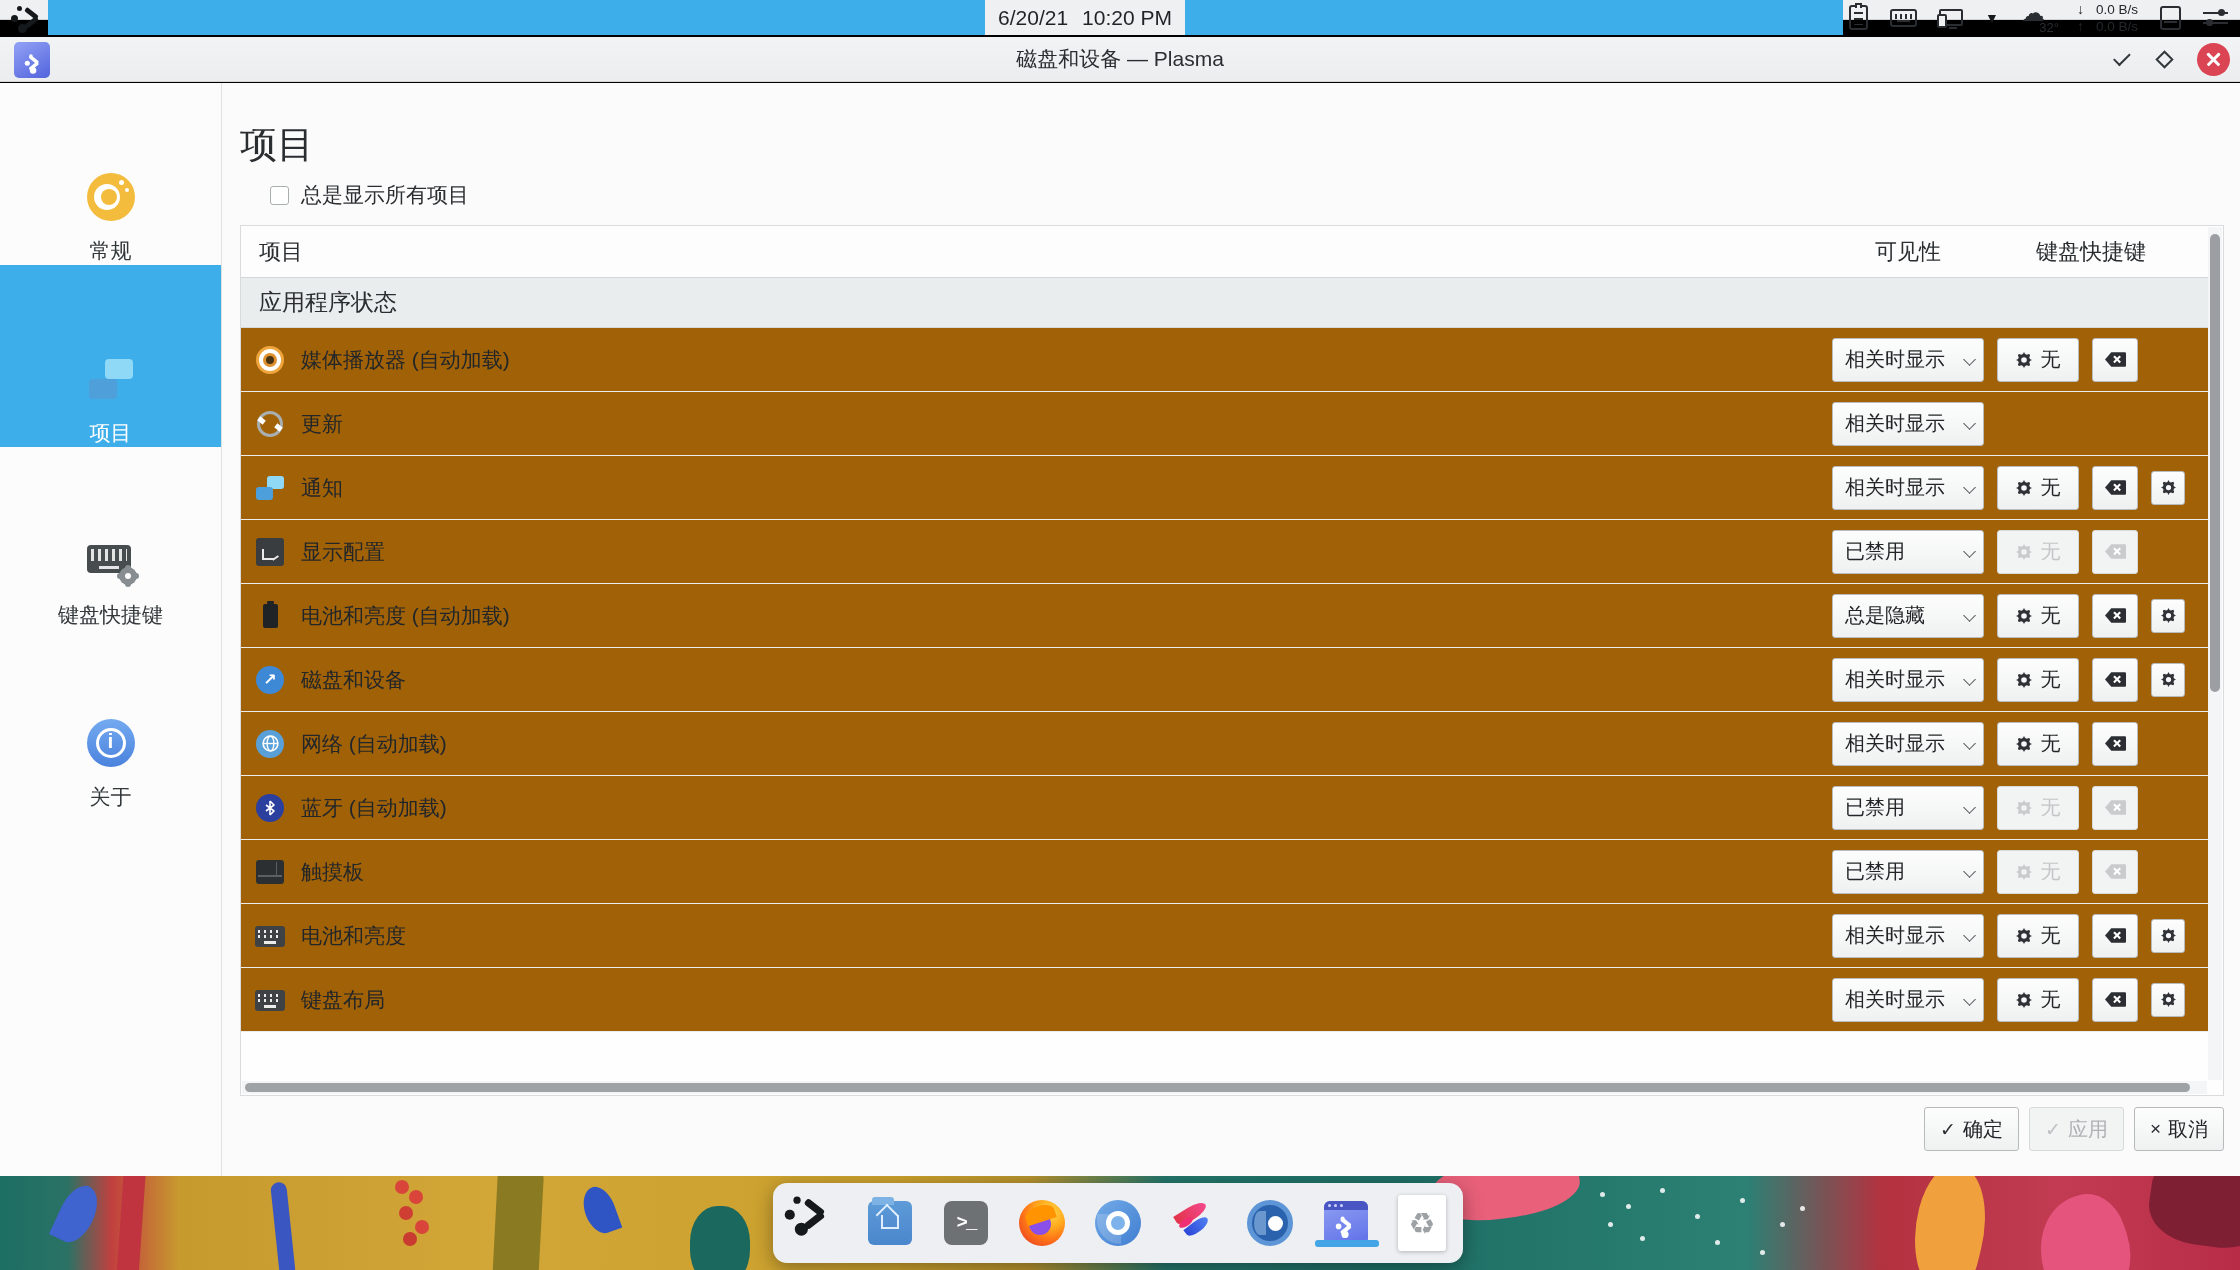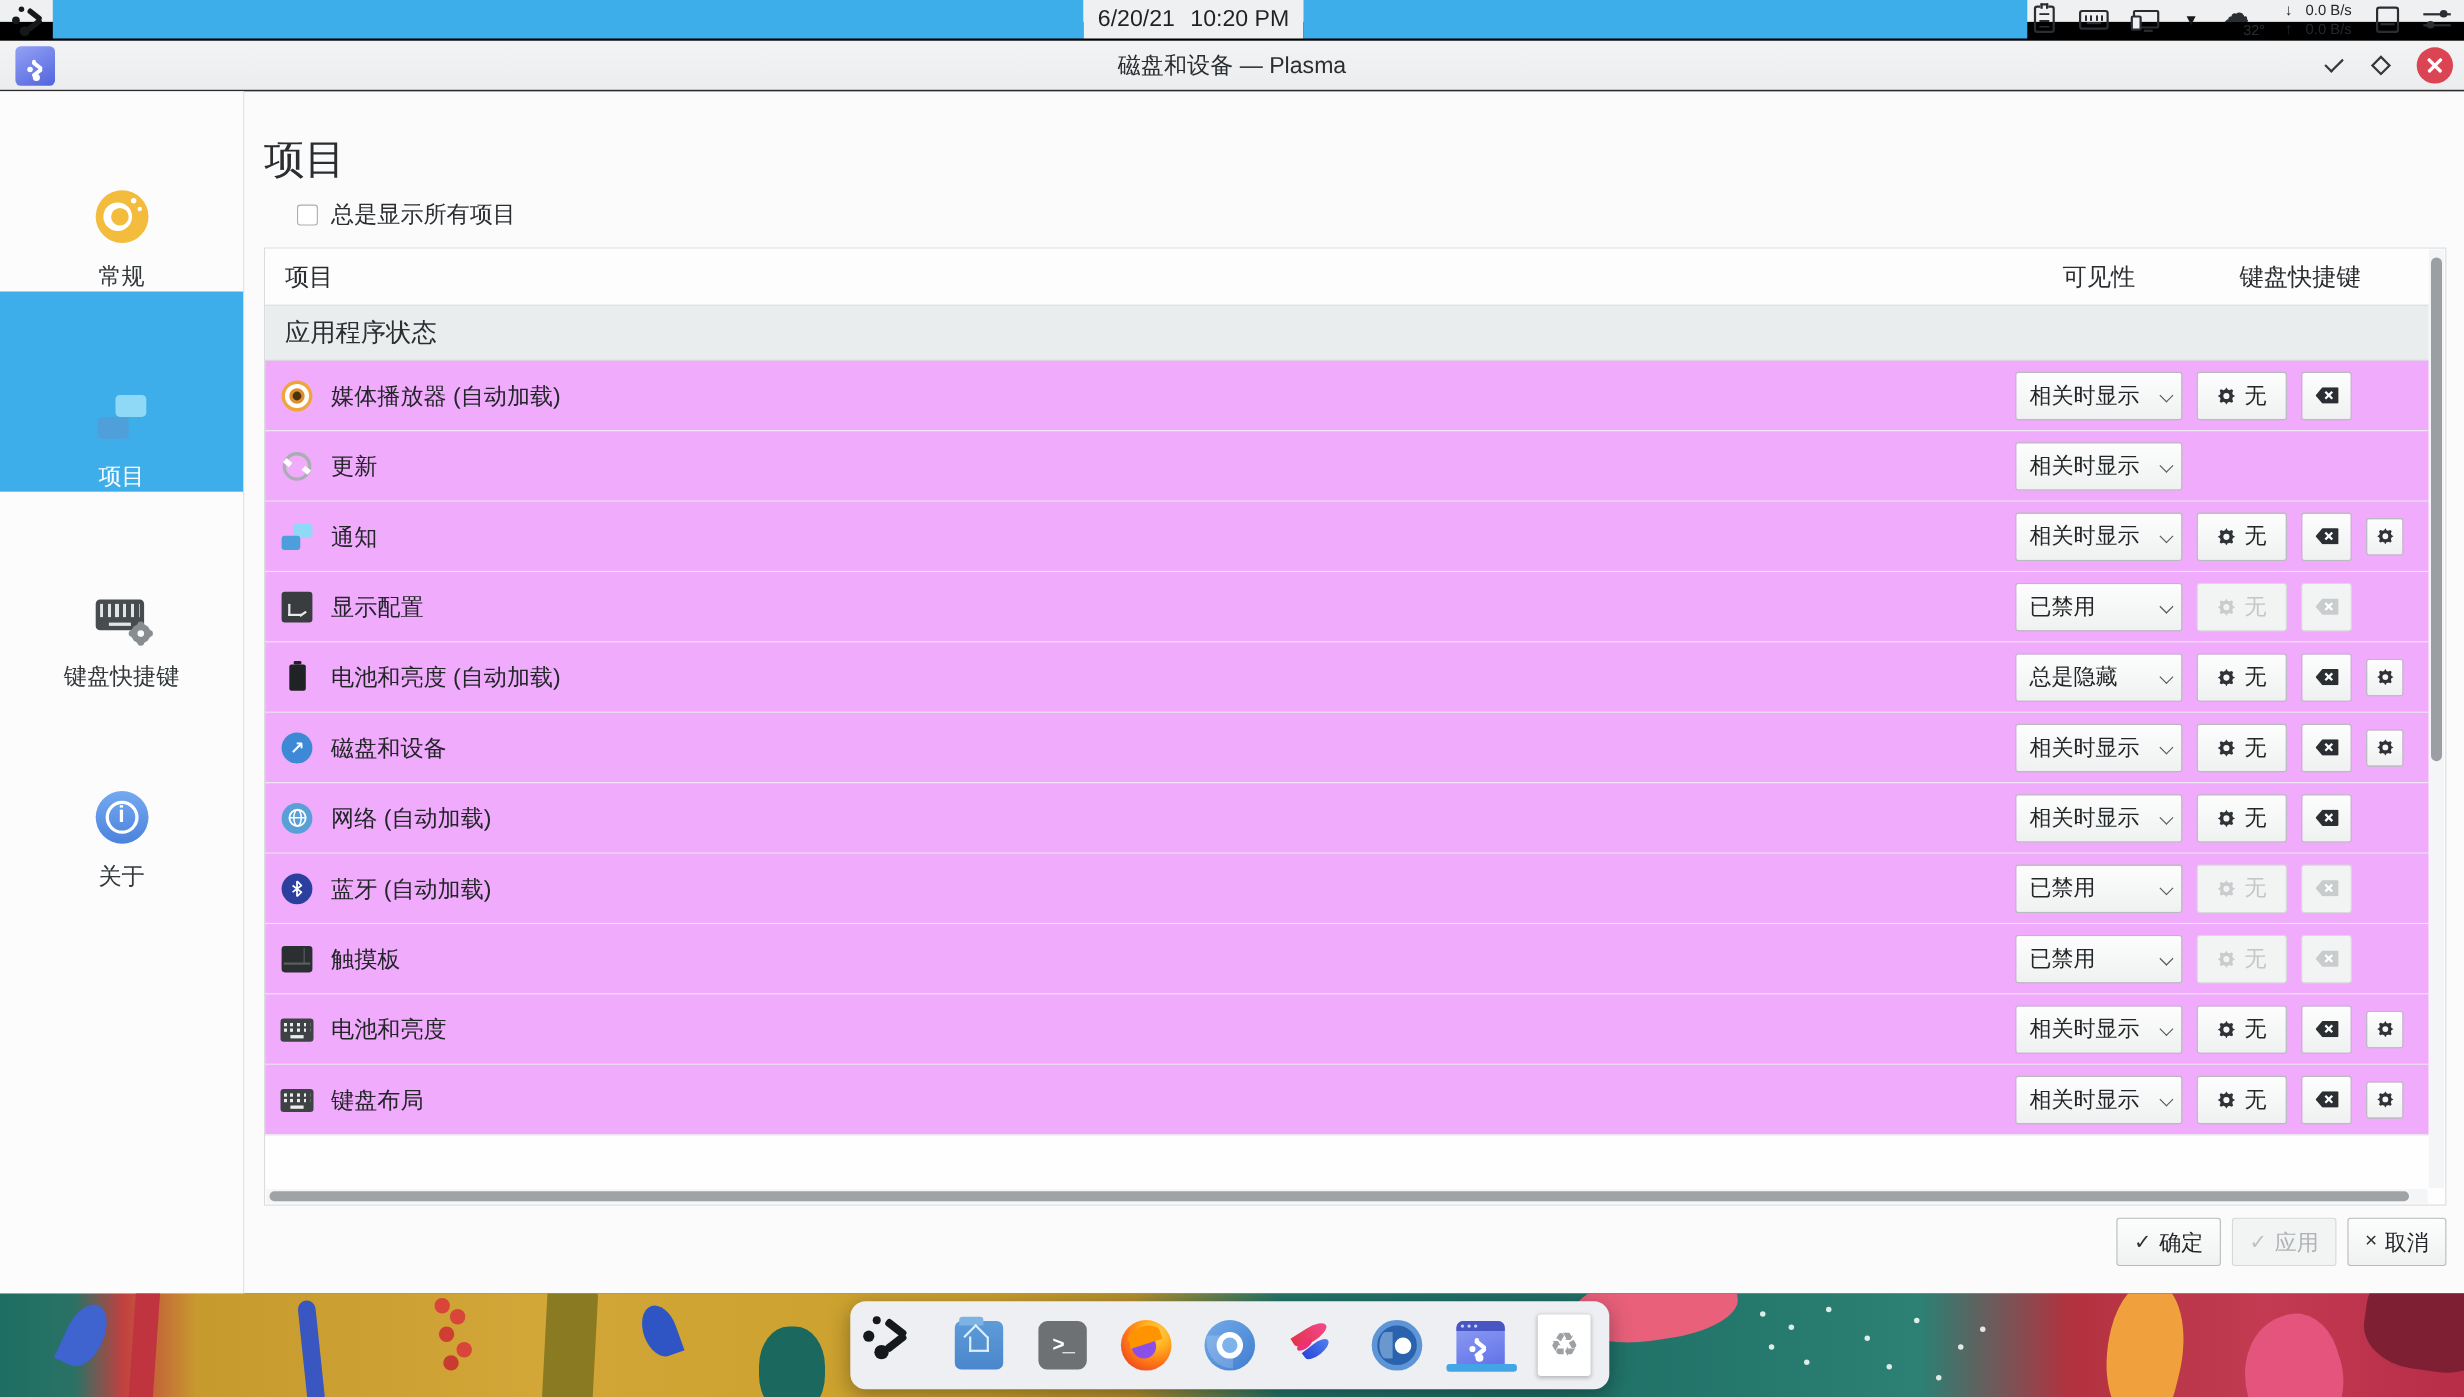--- a/index.html
+++ b/index.html
@@ -98,21 +98,21 @@
 
   
   #list-frame{position:absolute;left:18px;top:142px;width:1984px;height:871px;background:#fefefe;border:1px solid #d9dbdc;}
   #list-inner{position:absolute;left:0;top:0;right:15px;bottom:14px;overflow:hidden;}
   #list-header{display:flex;align-items:center;height:52px;border-bottom:1px solid #d4d7d8;background:#fdfdfd;}
   #col-entry{padding-left:18px;font-size:22px;color:#2b2e31;flex:1;}
   #col-vis{width:152px;text-align:center;font-size:22px;color:#2b2e31;}
   #col-sc{width:188px;text-align:center;font-size:22px;color:#2b2e31;margin-left:13px;}
   #list-header .hdr-pad{width:23px;}
   .section-header{height:50px;display:flex;align-items:center;padding-left:18px;font-size:23px;color:#2b2e31;background:#eaedee;border-bottom:1px solid #d6d9da;}
-  .row{height:64px;display:flex;align-items:center;padding-left:14px;border-bottom:1px solid #ececee;background:#f0abfc;}
+  .row{height:64px;display:flex;align-items:center;padding-left:14px;border-bottom:1px solid #ececee;background:#a16207;}
   .row-label{margin-left:16px;font-size:21px;color:#232629;}
   .row-controls{margin-left:auto;margin-right:23px;display:grid;grid-template-columns:152px 82px 46px 34px;column-gap:13px;align-items:center;}
   .combo{position:relative;width:152px;height:44px;border:1px solid #b9bcbe;border-radius:3px;background:linear-gradient(#fdfdfd,#eff1f1);display:flex;align-items:center;padding:0 26px 0 12px;}
   .combo-label{font-size:20px;color:#232629;white-space:nowrap;}
   .combo-arrow{position:absolute;right:9px;top:16px;width:9px;height:9px;border-left:1.8px solid #53585b;border-bottom:1.8px solid #53585b;transform:rotate(-45deg);}
   .btn{border:1px solid #b9bcbe;border-radius:3px;background:linear-gradient(#fdfdfd,#eff1f1);display:flex;align-items:center;justify-content:center;padding:0;}
   .sc-btn{width:82px;height:44px;gap:9px;font-size:20px;color:#232629;}
   .svg-gear{width:16px;height:16px;color:#2f3337;}
   .clear-btn{width:46px;height:44px;}
   .svg-bs{width:21px;height:15px;color:#2b2f33;}

